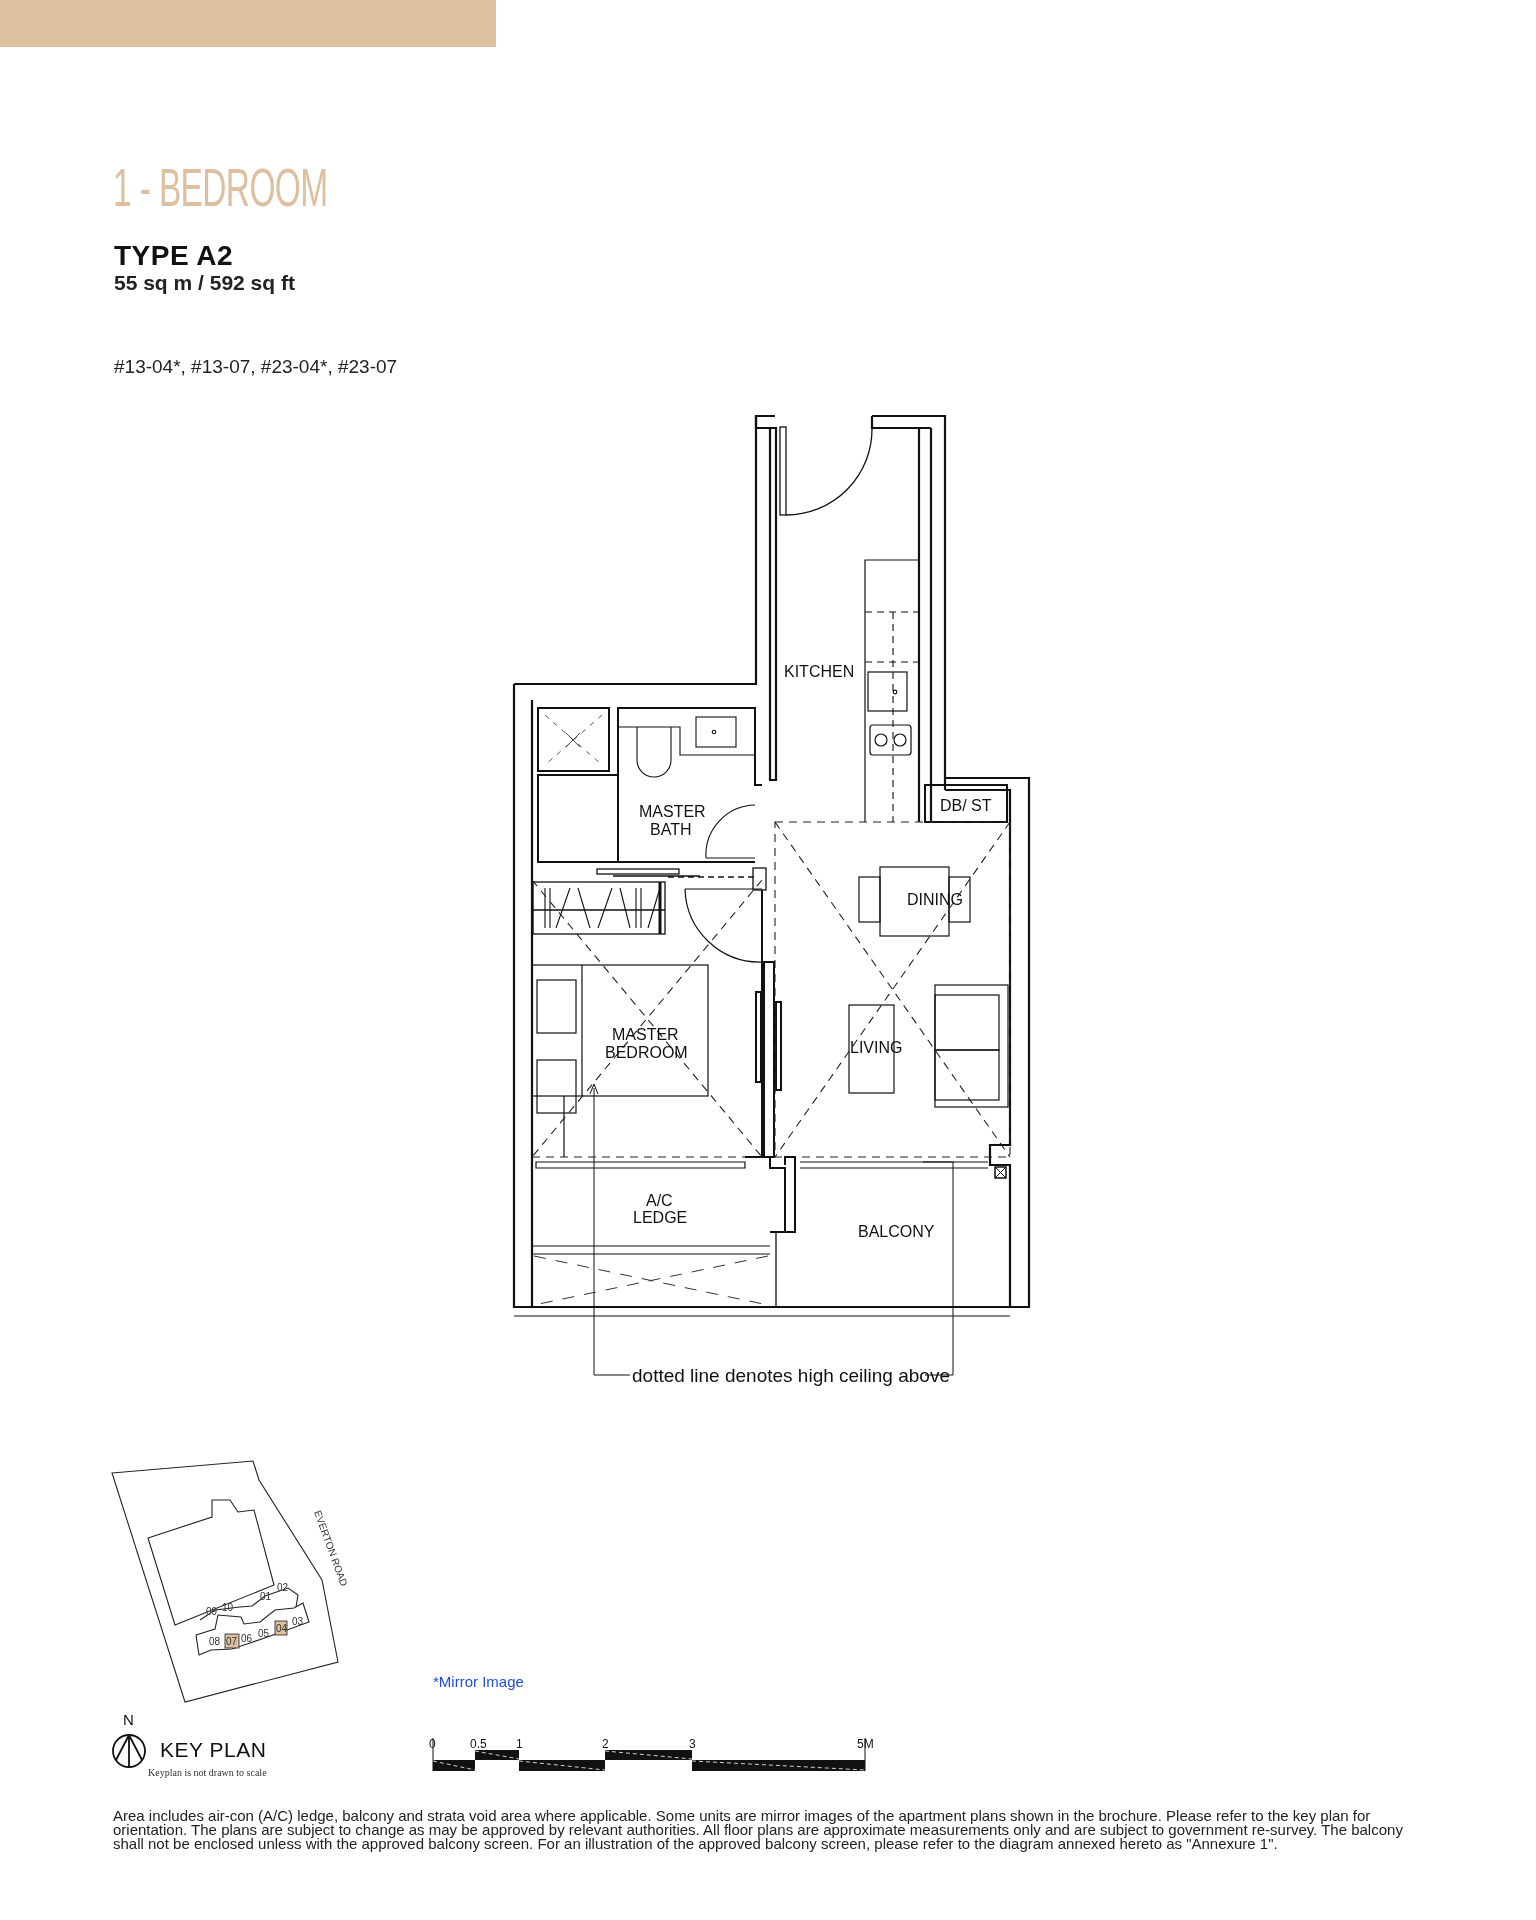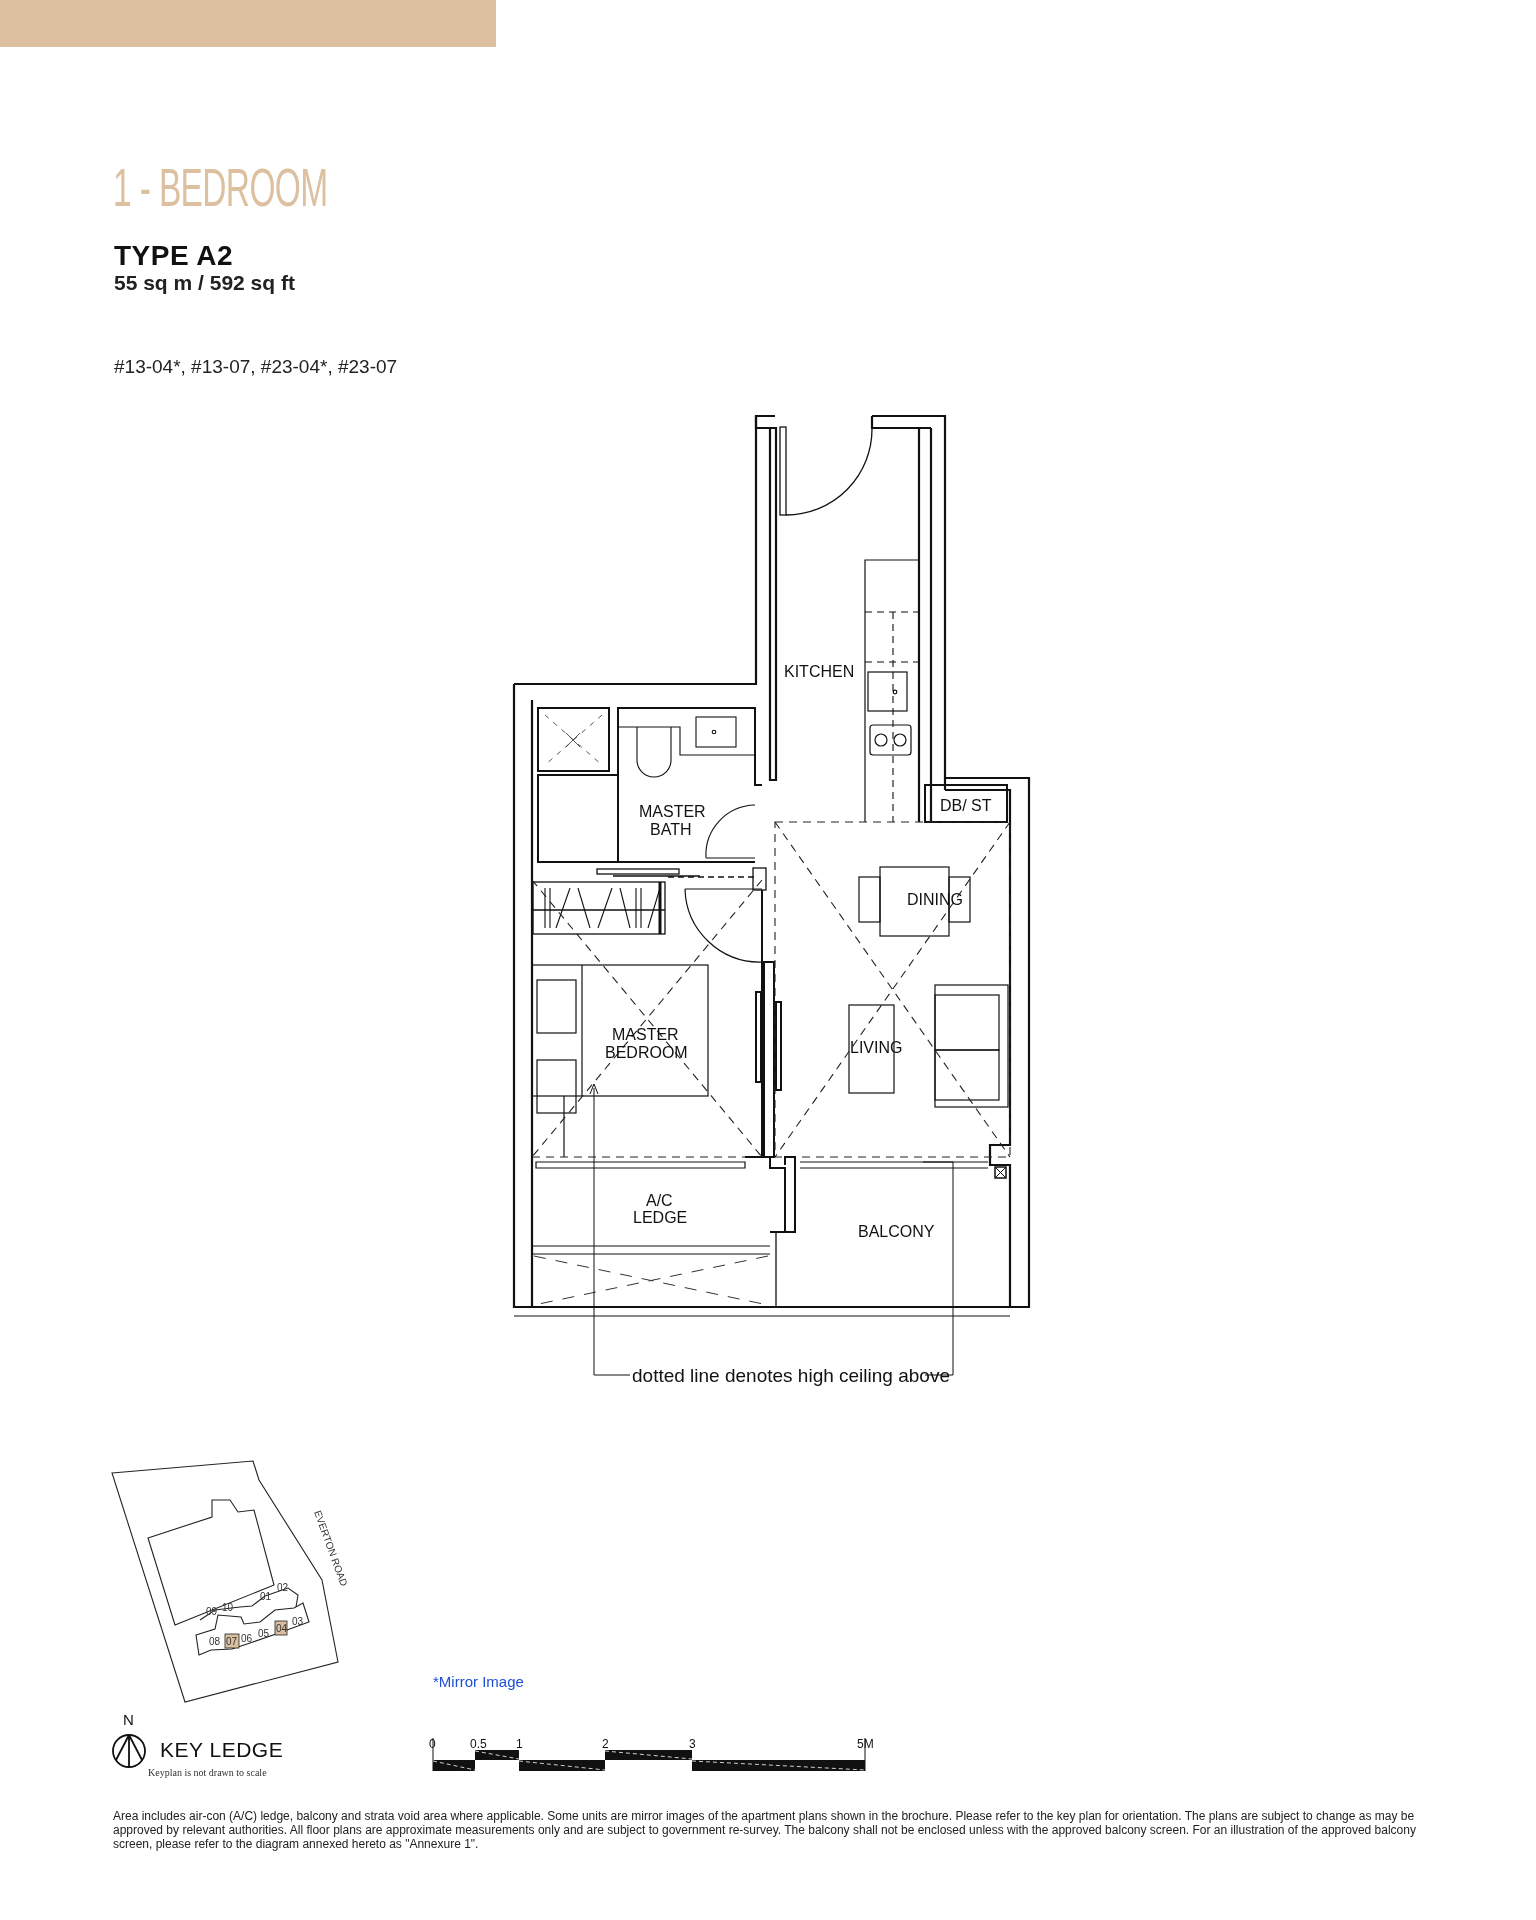--- a/index.html
+++ b/index.html
@@ -13,21 +13,21 @@
   .area { position:absolute; left:114px; top:271px; font-size:21px; font-weight:700; color:#222; }
   .units { position:absolute; left:114px; top:356px; font-size:19px; color:#222; }
   svg.plan { position:absolute; left:0; top:0; }
   .room-label { font-family:"Liberation Sans", sans-serif; font-size:16px; fill:#111; }
   .note { font-family:"Liberation Sans", sans-serif; font-size:19px; fill:#111; }
   .mirror { position:absolute; left:433px; top:1673px; font-size:15px; color:#1d4ed8; }
   .keyplan-title { position:absolute; left:160px; top:1738px; font-size:21px; color:#111; letter-spacing:0.5px; }
   .keyplan-sub { position:absolute; left:148px; top:1767px; font-size:10px; color:#333;font-family:Liberation Serif, serif; }
   .north-label { position:absolute; left:123px; top:1711px; font-size:15px; color:#111; }
   .scale-label { font-family:"Liberation Sans", sans-serif; font-size:12px; fill:#111; }
-  .footer { position:absolute; left:113px; top:1809px; width:1320px; font-size:12px; line-height:14px; color:#222; }
+  .footer { position:absolute; left:113px; top:1809px; width:1320px; font-size:15px; line-height:14px; color:#222; }
   .key-unit { font-family:"Liberation Sans", sans-serif; font-size:10px; fill:#333; }
 </style>
 </head>
 <body>
 
 <div class="top-bar"></div>
 <div class="title">1 - BEDROOM</div>
 <div class="type">TYPE A2</div>
 <div class="area">55 sq m / 592 sq ft</div>
 <div class="units">#13-04*, #13-07, #23-04*, #23-07</div>
@@ -223,15 +223,15 @@
     <text class="scale-label" x="470" y="1748">0.5</text>
     <text class="scale-label" x="516" y="1748">1</text>
     <text class="scale-label" x="602" y="1748">2</text>
     <text class="scale-label" x="689" y="1748">3</text>
     <text class="scale-label" x="857" y="1748">5M</text>
   </g>
 </svg>
 
 <div class="mirror">*Mirror Image</div>
 <div class="north-label">N</div>
-<div class="keyplan-title">KEY LEDGE</div>
+<div class="keyplan-title">KEY PLAN</div>
 <div class="keyplan-sub">Keyplan is not drawn to scale</div>
 <div class="footer">Area includes air-con (A/C) ledge, balcony and strata void area where applicable. Some units are mirror images of the apartment plans shown in the brochure. Please refer to the key plan for orientation. The plans are subject to change as may be approved by relevant authorities. All floor plans are approximate measurements only and are subject to government re-survey. The balcony shall not be enclosed unless with the approved balcony screen. For an illustration of the approved balcony screen, please refer to the diagram annexed hereto as "Annexure 1".</div>
 
 </body></html>

